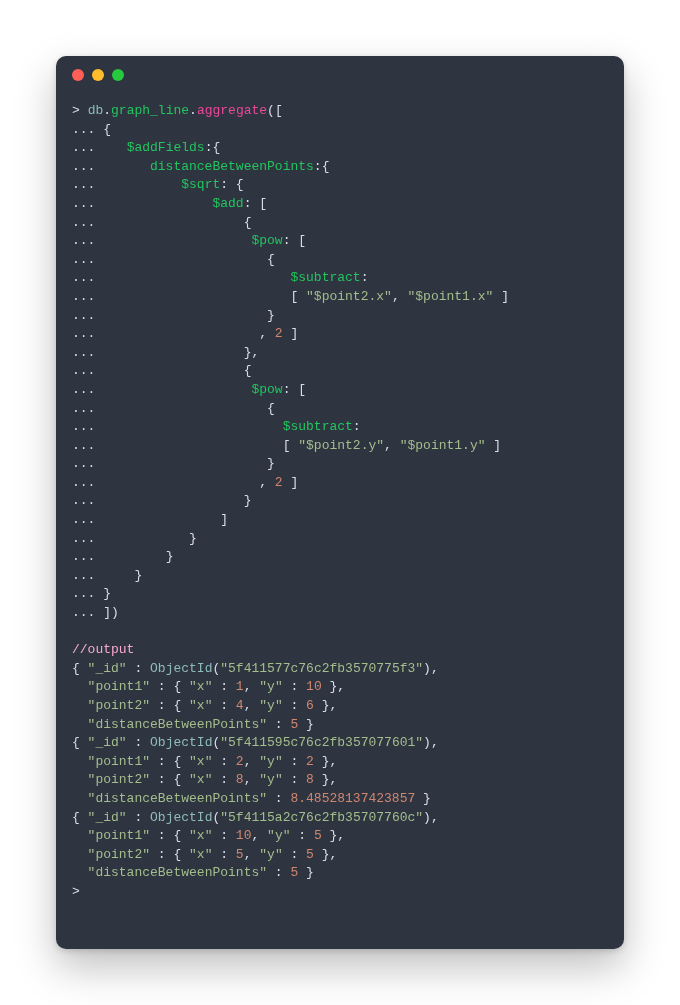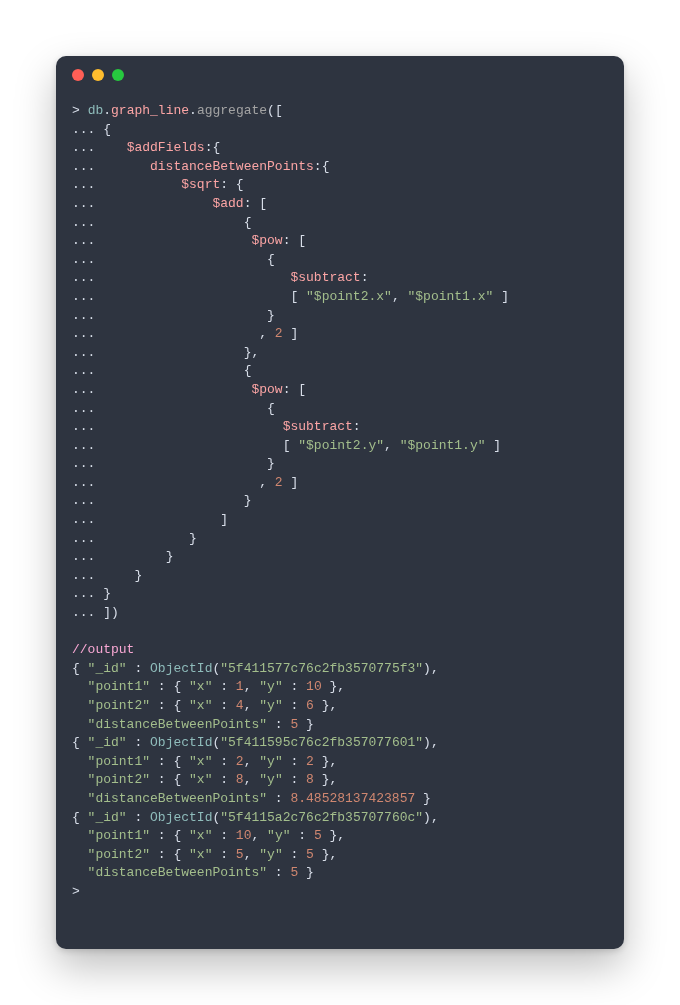--- a/index.html
+++ b/index.html
@@ -39,22 +39,22 @@
   .dot.green  { background:#27c93f; }
   .code-area {
     padding: 8px 16px 16px 16px;
     font-size: 13px;
     line-height: 18.6px;
     white-space: pre;
     color: #d8dee9;
   }
   .tok-plain   { color:#d8dee9; }
   .tok-obj     { color:#8fbcbb;text-align:center; } 
-  .tok-prop    { color:#fca5a5; } 
-  .tok-method  { color:#a3a3a3; } 
+  .tok-prop    { color:#22c55e; } 
+  .tok-method  { color:#ec4899; } 
   .tok-string  { color:#a3be8c; }
   .tok-number  { color:#d08770; }
   .tok-comment { color:#f9a8d4; }
   .line { display:block; }
 </style>
 </head>
 <body>
 
 <div class="window">
   <div class="titlebar">

